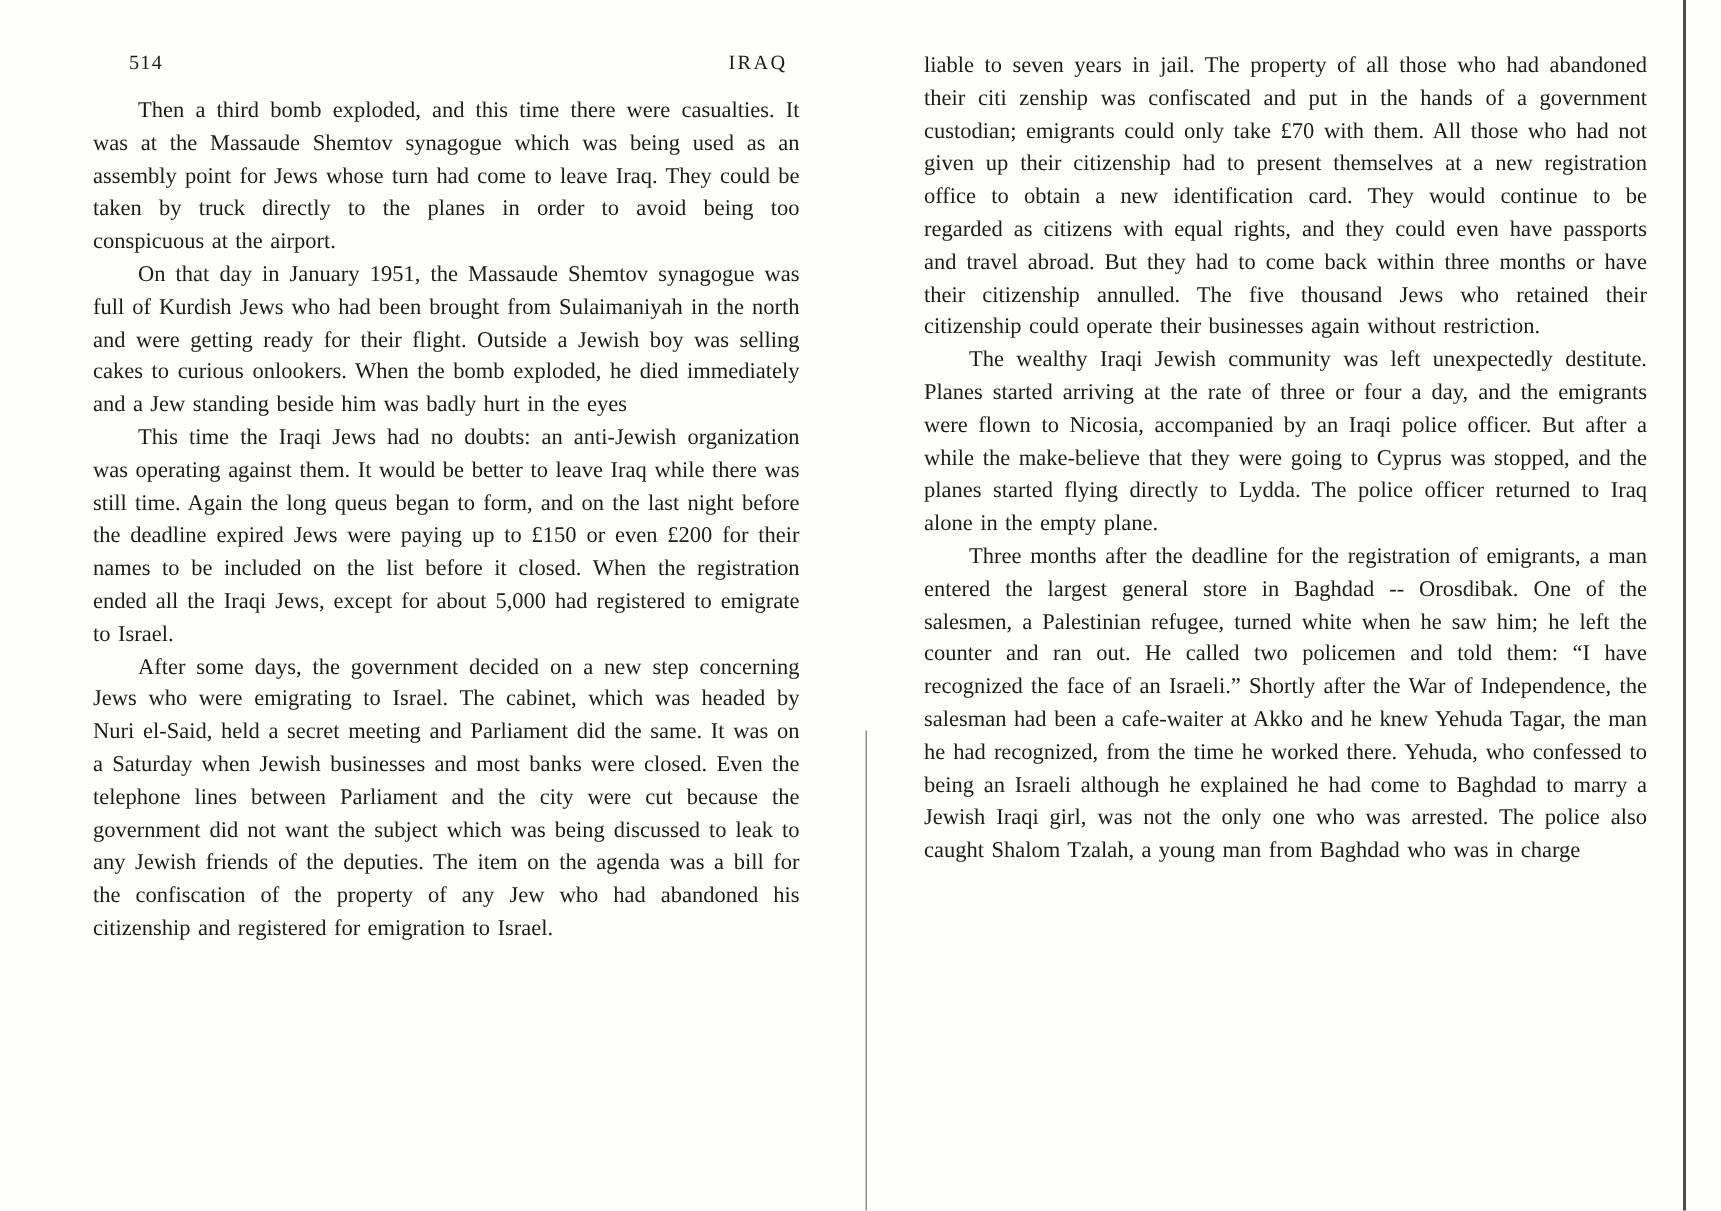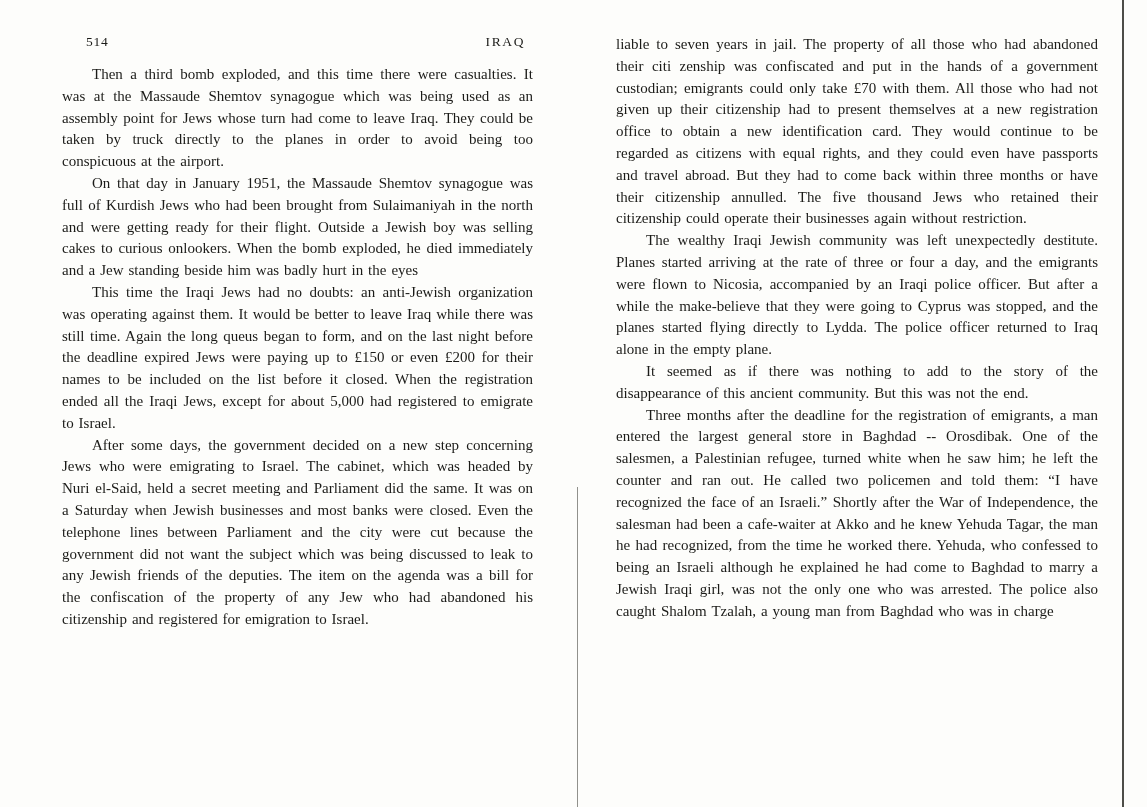--- a/index.html
+++ b/index.html
@@ -85,21 +85,20 @@
         <p class="para">On that day in January 1951, the Massaude Shemtov synagogue was full of Kurdish Jews who had been brought from Sulaimaniyah in the north and were getting ready for their flight. Outside a Jewish boy was selling cakes to curious onlookers. When the bomb exploded, he died immediately and a Jew standing beside him was badly hurt in the eyes</p>
         <p class="para">This time the Iraqi Jews had no doubts: an anti-Jewish organization was operating against them. It would be better to leave Iraq while there was still time. Again the long queus began to form, and on the last night before the deadline expired Jews were paying up to £150 or even £200 for their names to be included on the list before it closed. When the registration ended all the Iraqi Jews, except for about 5,000 had registered to emigrate to Israel.</p>
         <p class="para">After some days, the government decided on a new step concerning Jews who were emigrating to Israel. The cabinet, which was headed by Nuri el-Said, held a secret meeting and Parliament did the same. It was on a Saturday when Jewish businesses and most banks were closed. Even the telephone lines between Parliament and the city were cut because the government did not want the subject which was being discussed to leak to any Jewish friends of the deputies. The item on the agenda was a bill for the confiscation of the property of any Jew who had abandoned his citizenship and registered for emigration to Israel.</p>
       </div>
   </section>
 
   <section class="page page-right">
     <div class="page-body">
         <p class="para no-indent">liable to seven years in jail. The property of all those who had abandoned their citi zenship was confiscated and put in the hands of a government custodian; emigrants could only take £70 with them. All those who had not given up their citizenship had to present themselves at a new registration office to obtain a new identification card. They would continue to be regarded as citizens with equal rights, and they could even have passports and travel abroad. But they had to come back within three months or have their citizenship annulled. The five thousand Jews who retained their citizenship could operate their businesses again without restriction.</p>
         <p class="para">The wealthy Iraqi Jewish community was left unexpectedly destitute. Planes started arriving at the rate of three or four a day, and the emigrants were flown to Nicosia, accompanied by an Iraqi police officer. But after a while the make-believe that they were going to Cyprus was stopped, and the planes started flying directly to Lydda. The police officer returned to Iraq alone in the empty plane.</p>
-        <p class="para">It seemed as if there was nothing to add to the story of the disappearance of this ancient community. But this was not the end.</p>
         <p class="para">Three months after the deadline for the registration of emigrants, a man entered the largest general store in Baghdad -- Orosdibak. One of the salesmen, a Palestinian refugee, turned white when he saw him; he left the counter and ran out. He called two policemen and told them: “I have recognized the face of an Israeli.” Shortly after the War of Independence, the salesman had been a cafe-waiter at Akko and he knew Yehuda Tagar, the man he had recognized, from the time he worked there. Yehuda, who confessed to being an Israeli although he explained he had come to Baghdad to marry a Jewish Iraqi girl, was not the only one who was arrested. The police also caught Shalom Tzalah, a young man from Baghdad who was in charge</p>
       </div>
   </section>
 
   <div class="gutter-line"></div>
   <div class="edge-line"></div>
 
 </div>
 
 </body></html>

